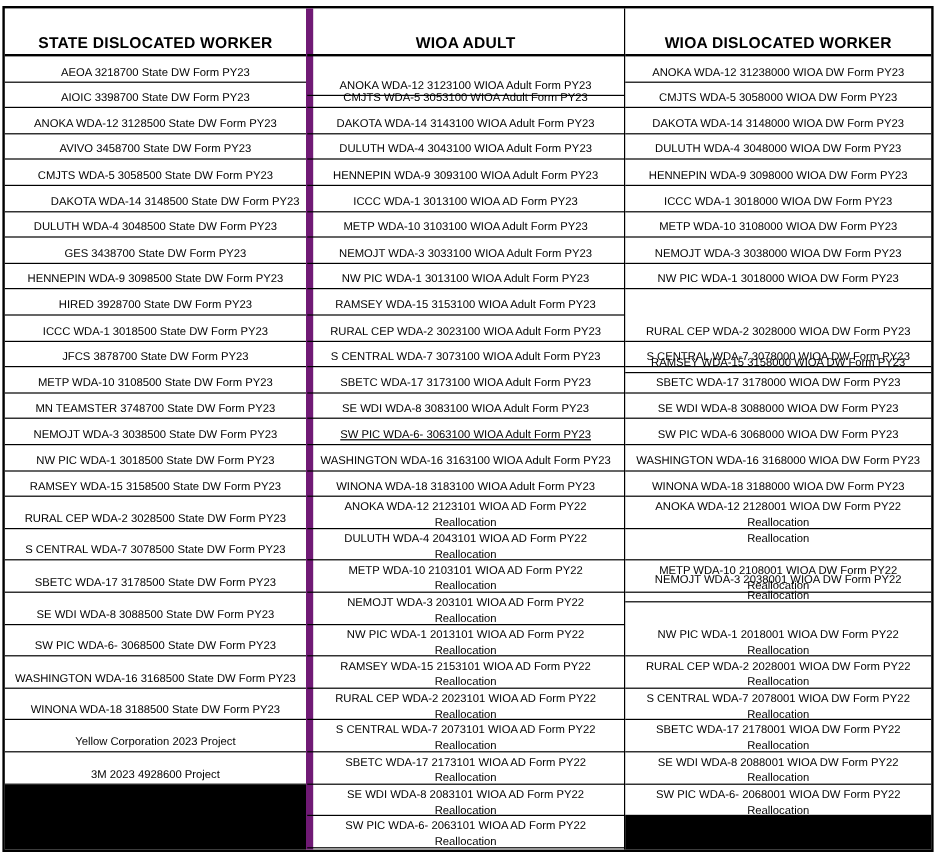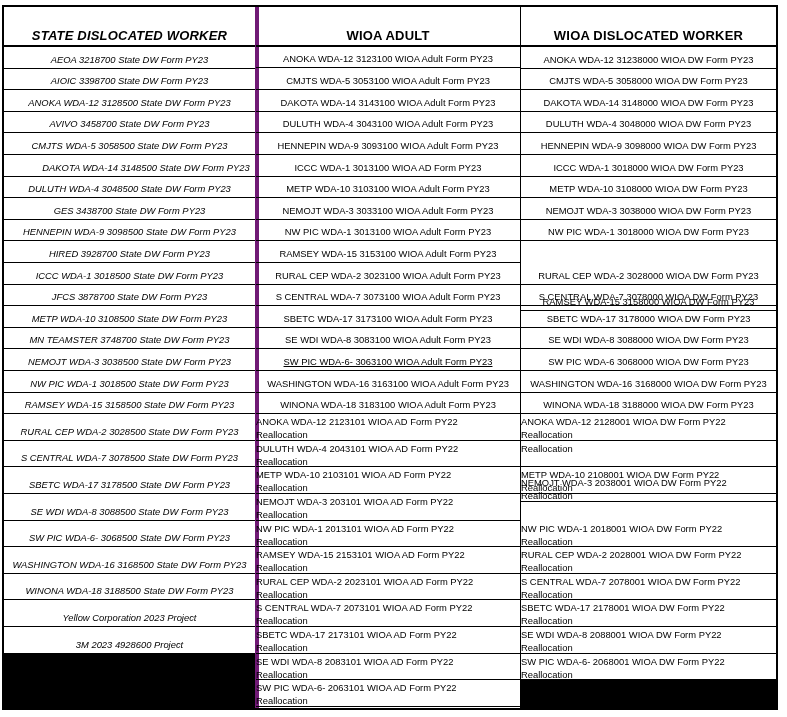--- a/index.html
+++ b/index.html
@@ -1,32 +1,32 @@
 <!DOCTYPE html>
 <html><head>
 <meta charset="utf-8">
 <style>
   html, body { margin:0; padding:0; background:#ffffff; }
   body { width:787px; height:717px; position:relative; overflow:hidden;
          font-family:"Liberation Sans", "DejaVu Sans", sans-serif; color:#000; }
   .tbl { position:absolute; left:2px; top:5px; width:776px; height:705px;
          border:2px solid #000; box-sizing:border-box; }
   .col { position:absolute; top:0; bottom:0; }
-  .col.c0 { left:0; width:251px; border-right:4px solid #701a75;font-style:italic; }
+  .col.c0 { left:0; width:251px; border-right:6px solid #701a75; }
   .col.c1 { left:252px; width:264px; border-right:1px solid #000; }
   .col.c2 { left:517px; width:255px; }
   .hdr { position:absolute; left:0; right:0; top:0; height:40px;
          border-bottom:2px solid #000; display:flex; align-items:flex-end;
          justify-content:center; padding-bottom:2px; box-sizing:border-box;
          font-weight:bold; font-size:13px; letter-spacing:0.2px; }
   .cell { position:absolute; left:0; right:0; border-bottom:1px solid #000;
           box-sizing:border-box; display:flex; align-items:flex-end;
           justify-content:center; text-align:center; font-size:9.4px;
           line-height:13px; padding-bottom:2px; white-space:nowrap; }
-  .cell.two { flex-direction:column; align-items:flex-start; justify-content:flex-start;
+  .cell.two { flex-direction:column; align-items:center; justify-content:flex-start;
               padding-top:1px; padding-bottom:0; line-height:13px; }
   .cell.two span { display:block; }
   .black { position:absolute; left:0; right:0; bottom:0; background:#000; }
 </style>
 </head>
 <body>
 
 <div class="tbl">
   <div class="col c0">
     <div class="hdr">STATE DISLOCATED WORKER</div>
@@ -56,21 +56,21 @@
         <div class="cell" style="top: 540.2px; height: 26.6px;">WASHINGTON WDA-16 3168500 State DW Form PY23</div>
         <div class="cell" style="top: 566.8px; height: 26.6px;">WINONA WDA-18 3188500 State DW Form PY23</div>
         <div class="cell" style="top: 593.4px; height: 26.6px;">Yellow Corporation 2023 Project</div>
         <div class="cell" style="top: 620px; height: 26.6px;">3M 2023 4928600 Project</div>
       </div>
     <div class="black" id="c0black" style="top: 646.6px;"></div>
   </div>
   <div class="col c1">
     <div class="hdr">WIOA ADULT</div>
     <div id="c1body">
-        <div class="cell" style="top: 40px; height: 21px;">ANOKA WDA-12 3123100 WIOA Adult Form PY23</div>
+        <div class="cell" style="top: 40px; height: 33px;">ANOKA WDA-12 3123100 WIOA Adult Form PY23</div>
         <div class="cell" style="top: 61.6px; height: 21.6px;">CMJTS WDA-5 3053100 WIOA Adult Form PY23</div>
         <div class="cell" style="top: 83.2px; height: 21.6px;">DAKOTA WDA-14 3143100 WIOA Adult Form PY23</div>
         <div class="cell" style="top: 104.8px; height: 21.6px;">DULUTH WDA-4 3043100 WIOA Adult Form PY23</div>
         <div class="cell" style="top: 126.4px; height: 21.6px;">HENNEPIN WDA-9 3093100 WIOA Adult Form PY23</div>
         <div class="cell" style="top: 148px; height: 21.6px;">ICCC WDA-1 3013100 WIOA AD Form PY23</div>
         <div class="cell" style="top: 169.6px; height: 21.6px;">METP WDA-10 3103100 WIOA Adult Form PY23</div>
         <div class="cell" style="top: 191.2px; height: 21.6px;">NEMOJT WDA-3 3033100 WIOA Adult Form PY23</div>
         <div class="cell" style="top: 212.8px; height: 21.6px;">NW PIC WDA-1 3013100 WIOA Adult Form PY23</div>
         <div class="cell" style="top: 234.4px; height: 21.6px;">RAMSEY WDA-15 3153100 WIOA Adult Form PY23</div>
         <div class="cell" style="top: 256px; height: 21.6px;">RURAL CEP WDA-2 3023100 WIOA Adult Form PY23</div>

